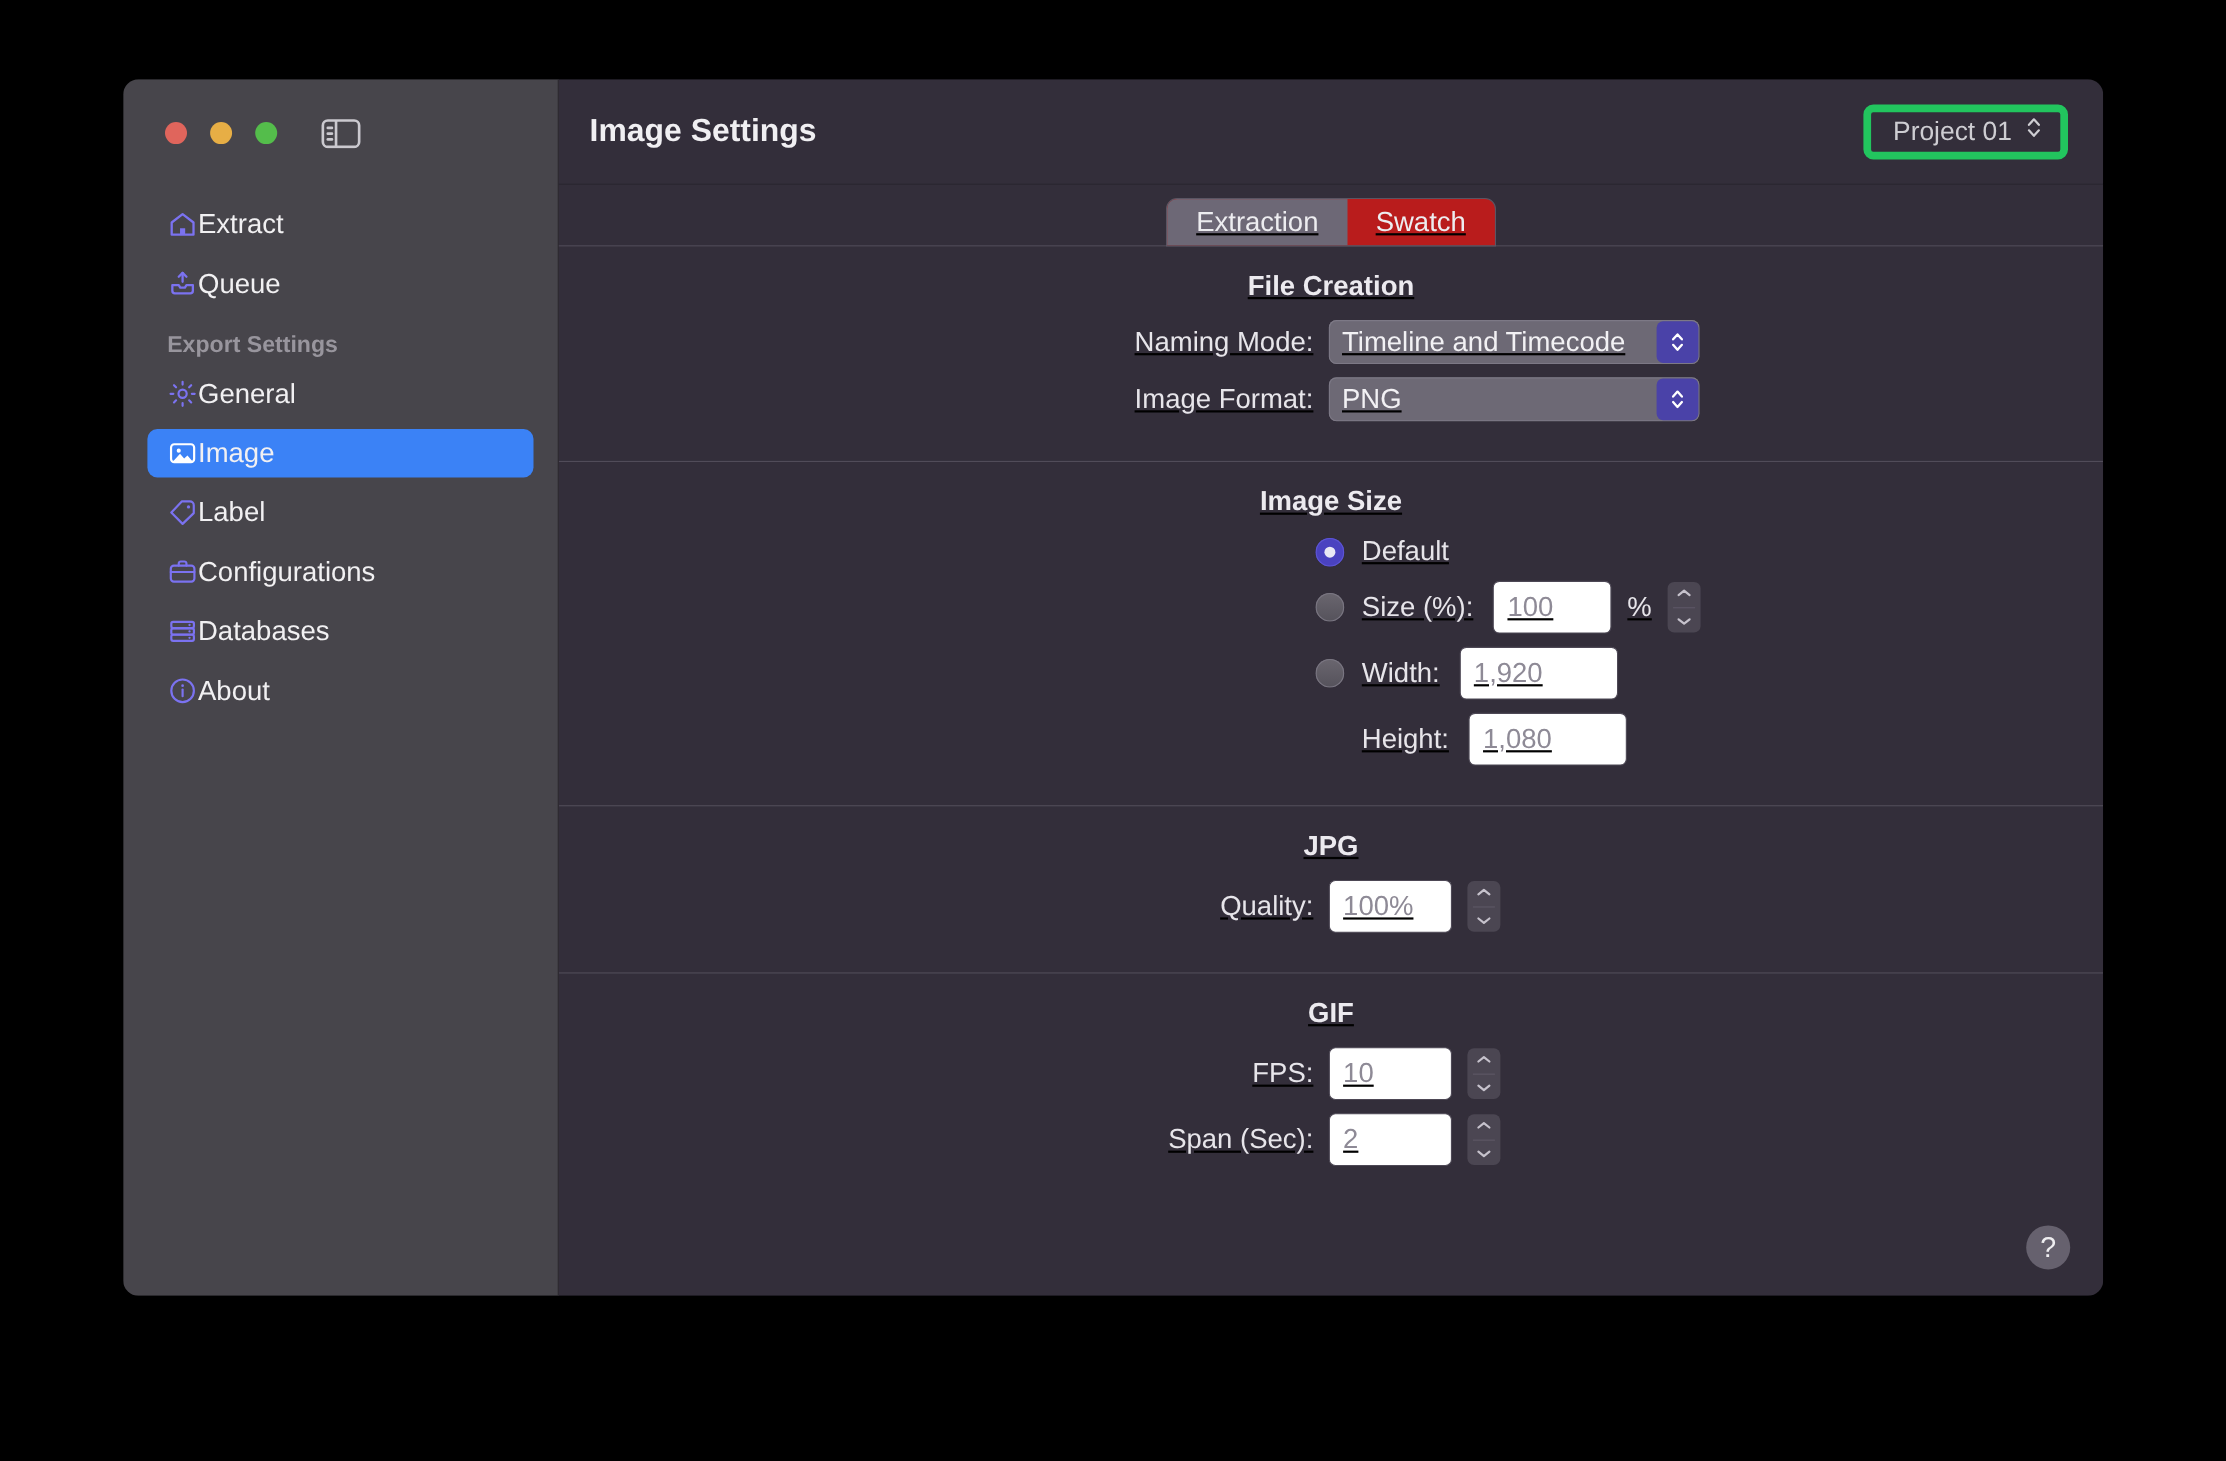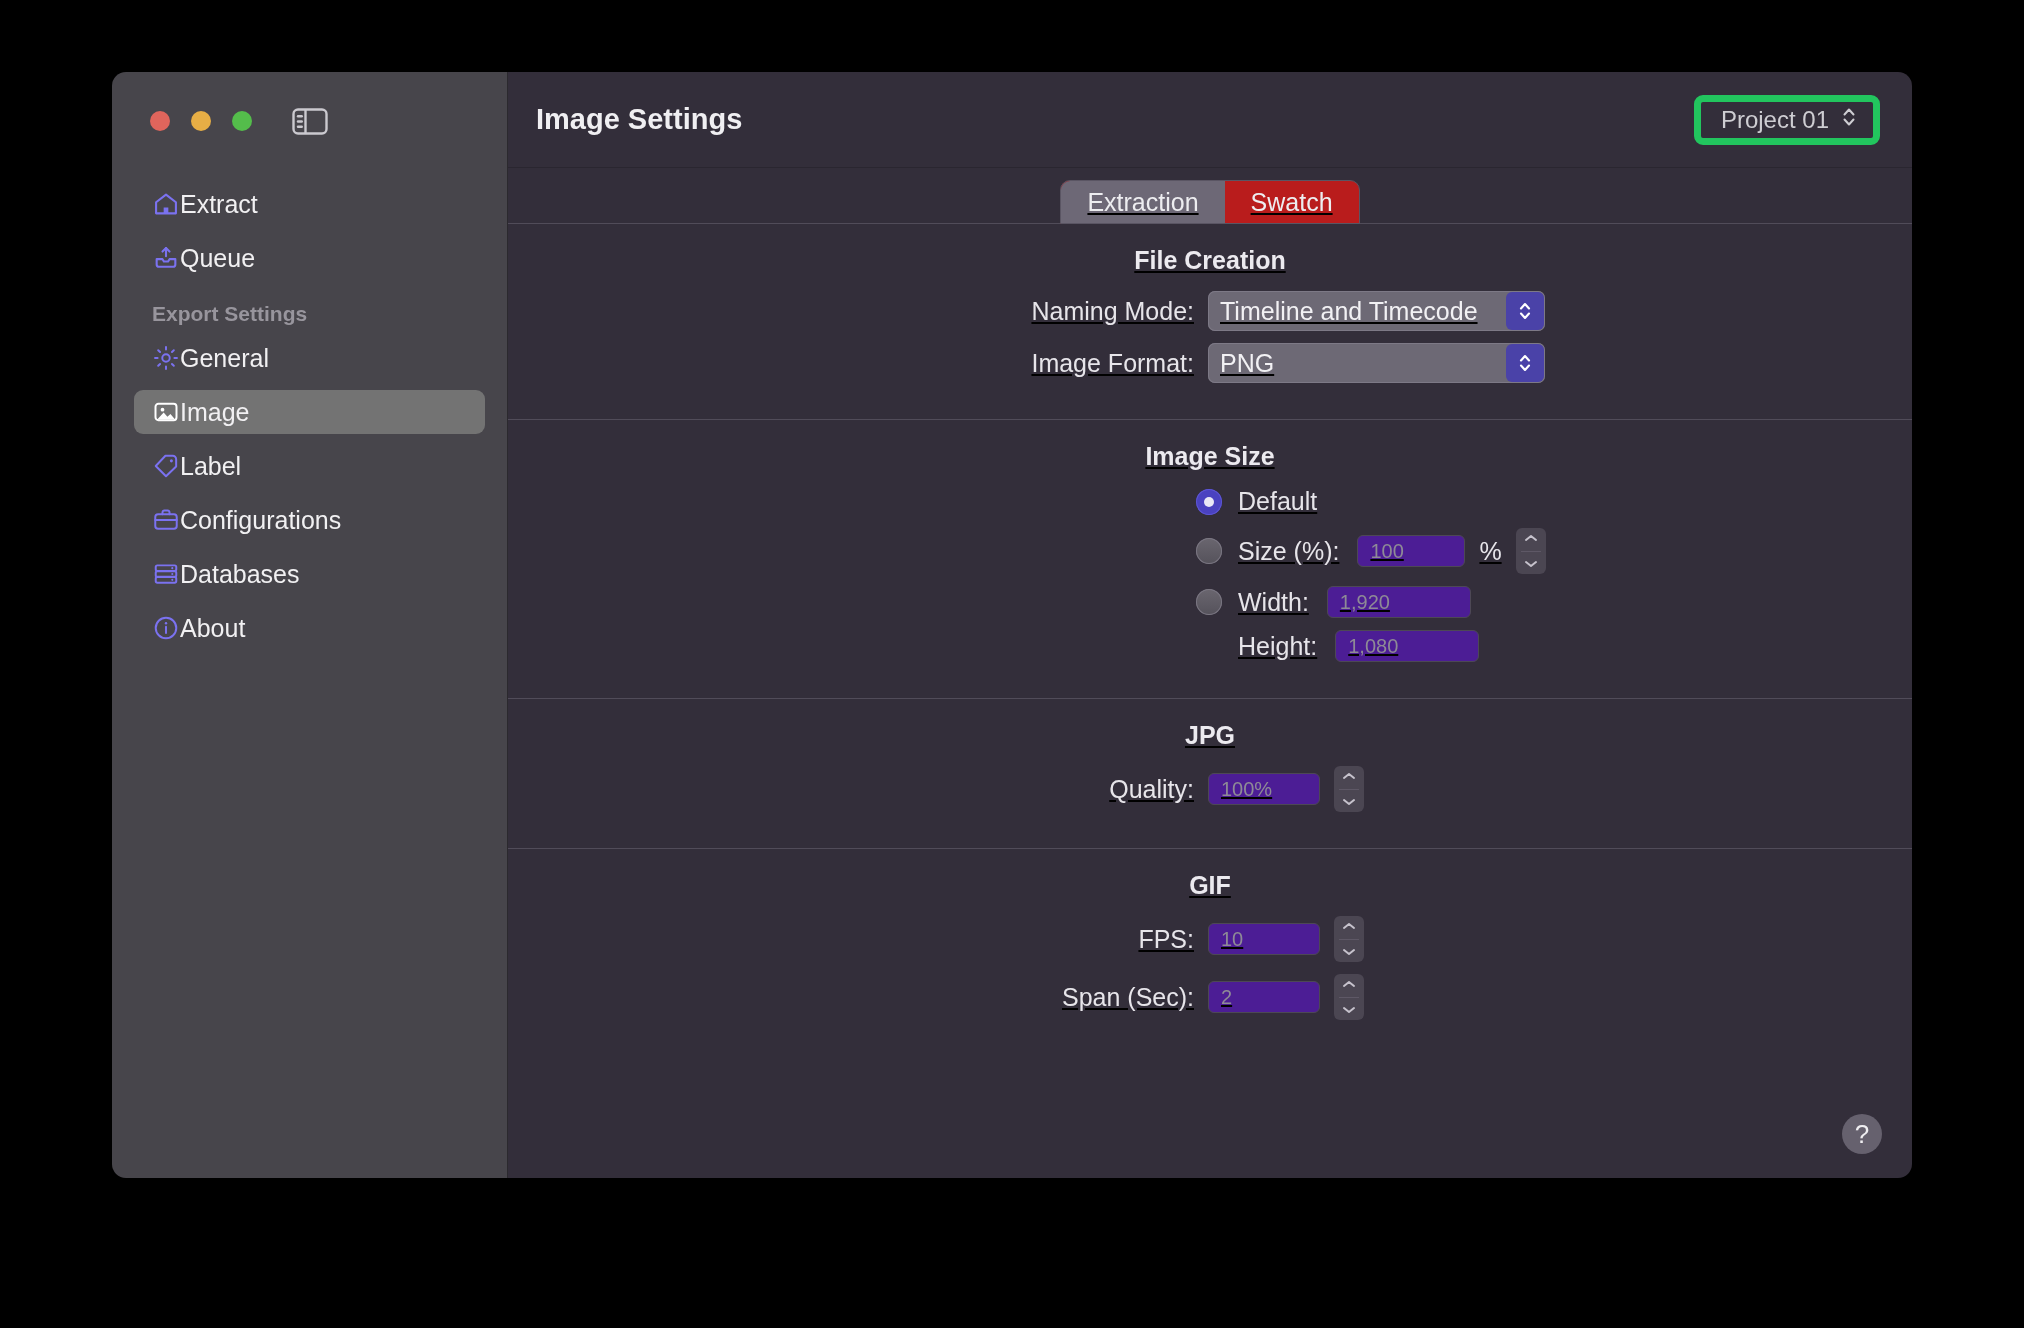--- a/index.html
+++ b/index.html
@@ -48,21 +48,21 @@
     display:flex; align-items:center;
     height:44px;
     margin:0 22px 10px 22px;
     padding:0 18px;
     border-radius:9px;
     color:#f1f0f2;
     font-size:25px;
     white-space:nowrap;
   }
   .nav-item .ic { width:28px; height:28px; flex:none; display:block; }
-  .nav-item.selected { background:#737373; }
+  .nav-item.selected { background:#3b82f6; }
   .nav-item.selected .ic path,
   .nav-item.selected .ic rect,
   .nav-item.selected .ic circle,
   .nav-item.selected .ic line,
   .nav-item.selected .ic polyline { stroke:#ffffff; }
   .nav-item.selected .ic .fillglyph { fill:#ffffff; stroke:none; }
   .group-label {
     color:#98959d;
     font-size:21px;
     font-weight:bold;
@@ -174,25 +174,25 @@
     display:flex; align-items:center; justify-content:center;
   }
   .radio.on::after {
     content:""; width:10px; height:10px;
     border-radius:50%; background:#e9e8f5;
   }
   .radio-lbl { color:#e7e5ea; font-size:25px; }
 
   
   .field {
-    height:32px;
-    background:#4c1d95;
+    height:48px;
+    background:#ffffff;
     border:1px solid #4d4855;
     border-radius:6px;
-    color:#8e8a96; font-size:20px;
+    color:#8e8a96; font-size:25px;
     display:flex; align-items:center;
     padding:0 12px;
     flex:none;
   }
   .unit { color:#e7e5ea; font-size:25px; margin-left:14px; }
 
   .stepper {
     width:30px; height:46px; flex:none;
     background:#4b4652;
     border-radius:6px;

